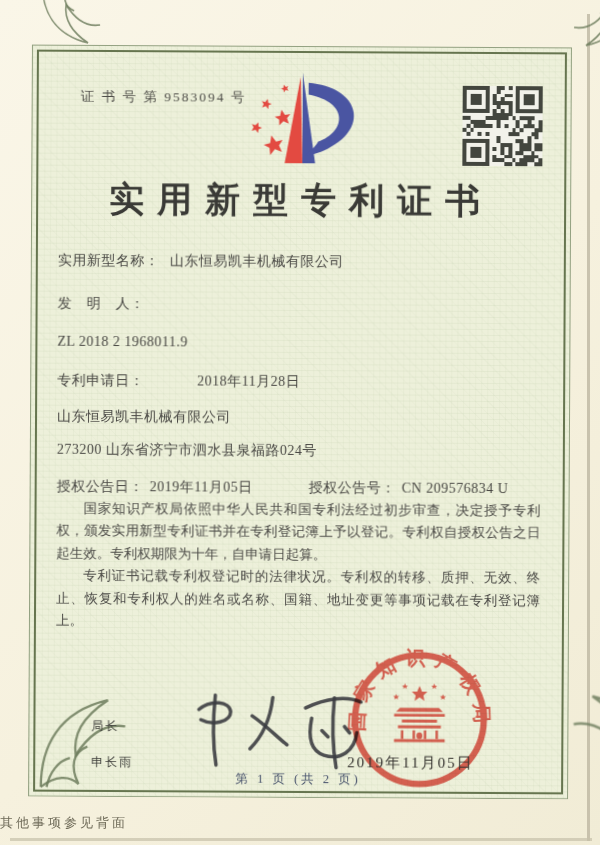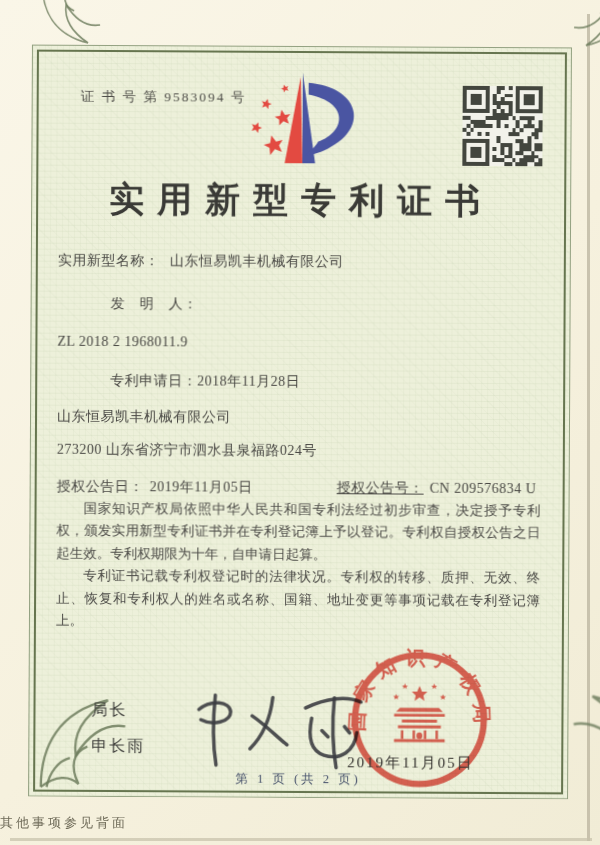--- a/index.html
+++ b/index.html
@@ -36,30 +36,30 @@
   .qr{position:absolute;right:28px;top:38px;width:80px;height:80px;}
 
   .title{
     position:absolute;left:0;right:0;top:130px;text-align:center;
     font-size:35px;font-weight:600;letter-spacing:13px;color:#3a3a36;
   }
 
   .row{position:absolute;left:26px;right:24px;display:flex;align-items:baseline;font-size:14px;color:#4a4945;letter-spacing:.5px;white-space:nowrap;}
   .lbl{display:inline-block;color:#4a4945;}
   .w-name .lbl{width:112px;}
-  .w-std .lbl{width:140px;text-align:right;}
+  .w-std .lbl{width:140px;}
   .r-name{top:206px;} .r-inv{top:249px;} .r-pno{top:288px;} .r-fd{top:326px;}
   .r-pat{top:362px;} .r-addr{top:395px;} .r-grant{top:432px;}
-  .grant2{margin-left:84px;text-decoration:underline;}
+  .grant2{margin-left:56px;}
   .grant-lbl{margin-right:6px;}
 
   .paras{position:absolute;left:26px;right:28px;top:452px;font-size:13.5px;line-height:1.66;color:#4c4b47;text-align:justify;}
   .paras p{margin:0;text-indent:2em;}
 
-  .officials{position:absolute;left:62px;top:646px;font-size:16px;color:#3c3c39;line-height:36px;letter-spacing:2px;}
+  .officials{position:absolute;left:62px;top:662px;font-size:12px;color:#3c3c39;line-height:36px;letter-spacing:2px;}
   .signature{position:absolute;left:155px;top:634px;width:195px;height:98px;}
   .signature path{stroke:#3c3d41;stroke-width:3.4;fill:none;stroke-linecap:round;stroke-linejoin:round;opacity:.9;}
 
   .seal{position:absolute;left:312px;top:594px;width:156px;height:156px;mix-blend-mode:multiply;}
   .seal-date{position:absolute;left:318px;top:706px;font-size:15px;color:#34322e;letter-spacing:2px;z-index:3;}
 
   .page-footer{position:absolute;left:0;right:0;bottom:9px;text-align:center;font-size:12.5px;letter-spacing:3px;color:#45506a;}
   .back-note{position:absolute;left:0;right:0;top:814px;text-align:left;font-size:13px;letter-spacing:3px;color:#6e6a58;}
 </style>
 </head>

